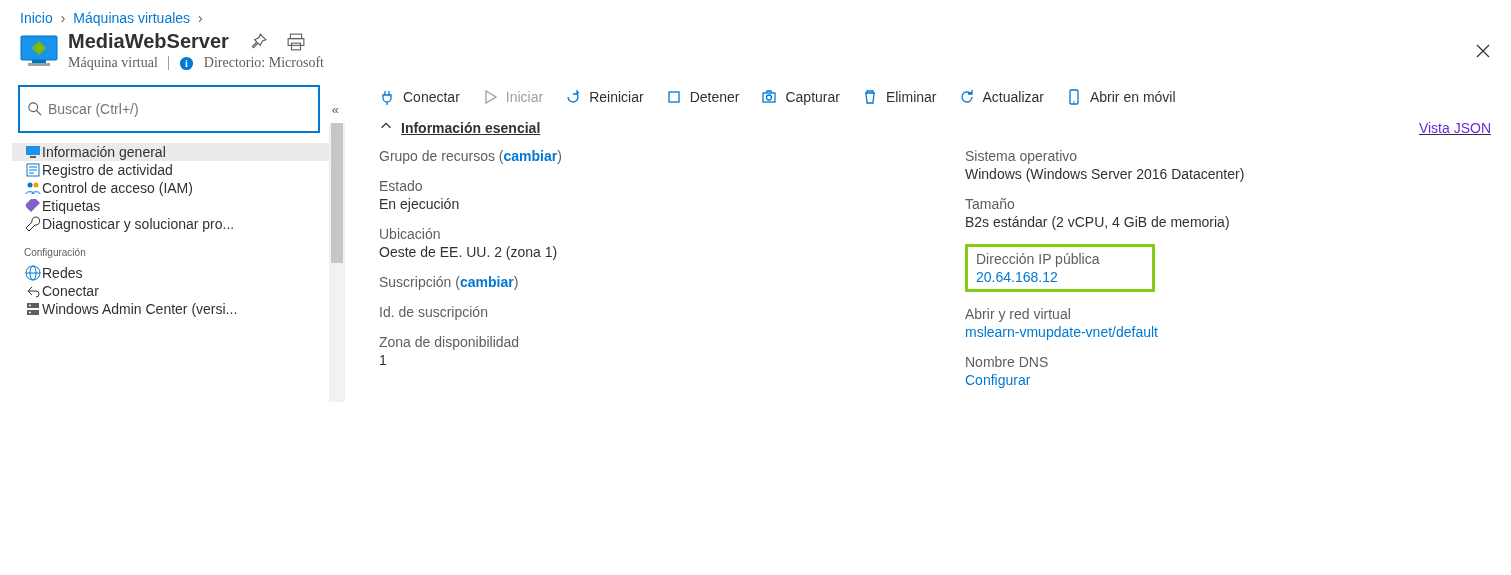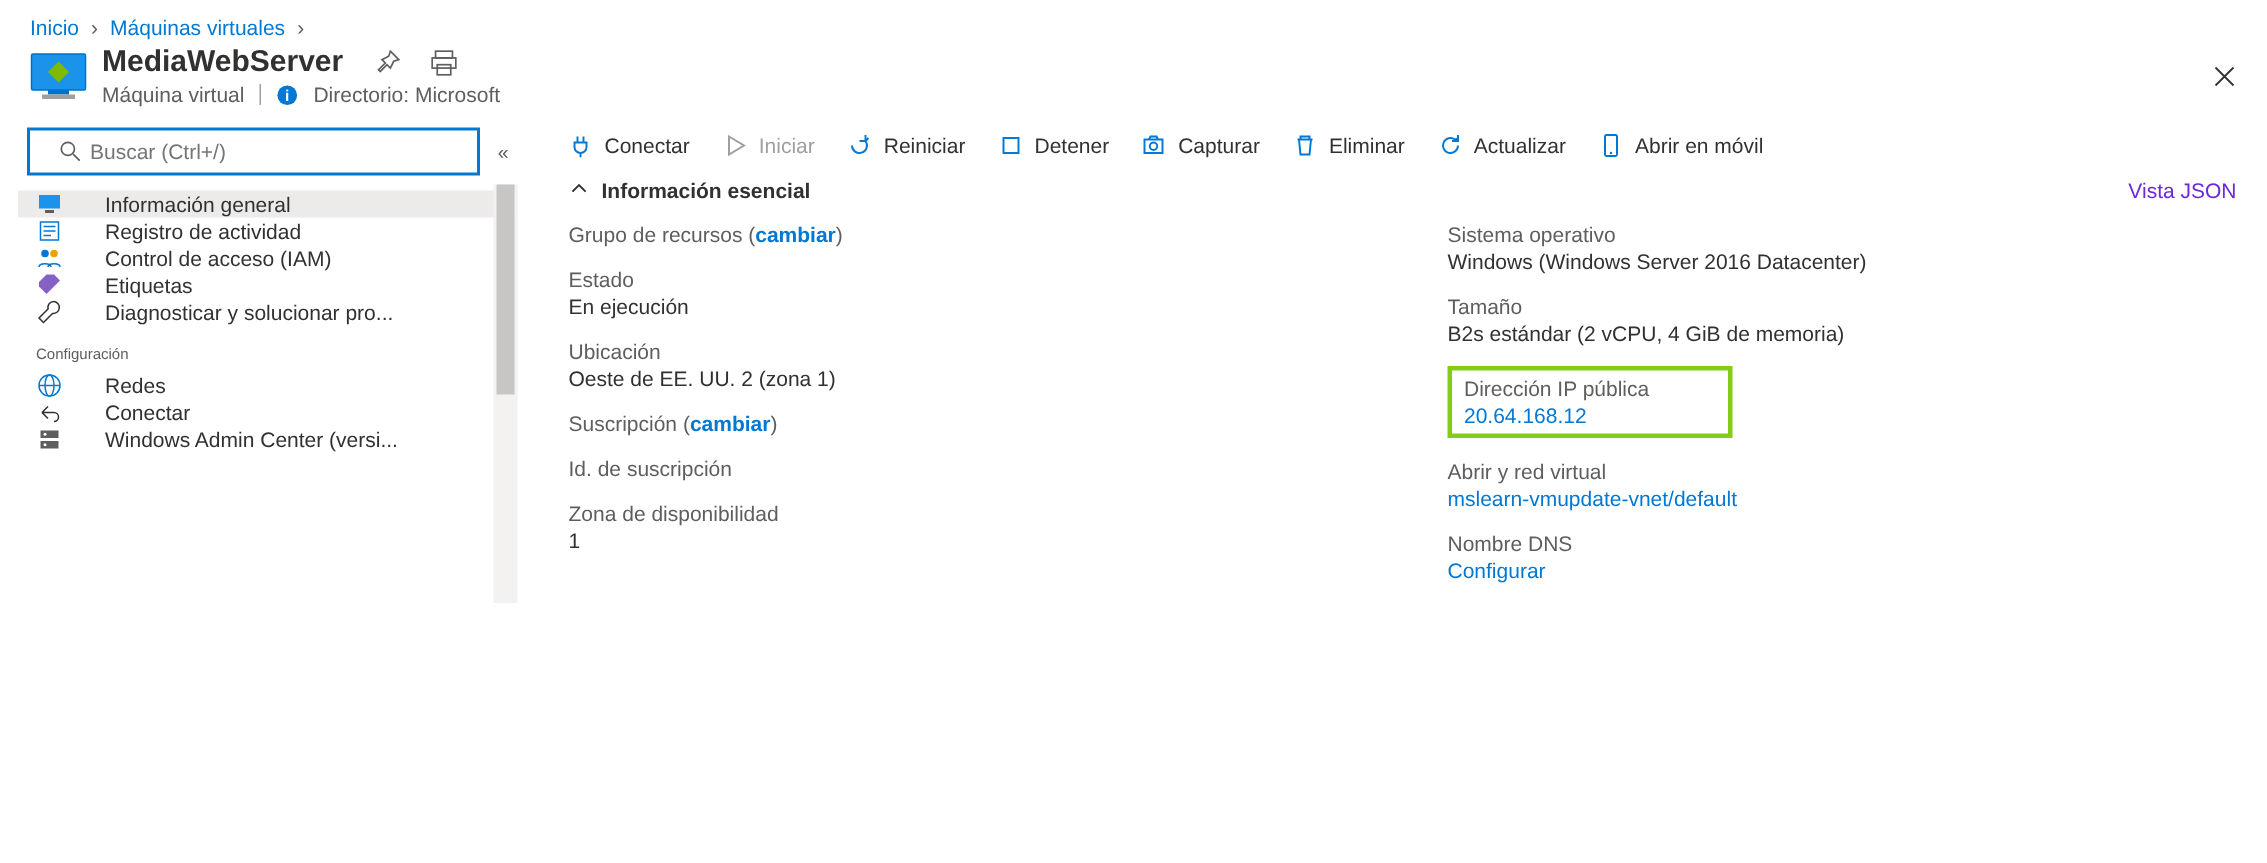--- a/index.html
+++ b/index.html
@@ -9,49 +9,49 @@
 .breadcrumb a { color: #0078d4; text-decoration: none; cursor: pointer; }
 .breadcrumb .sep { color: #605e5c; }
 
 .header { padding: 0 20px 8px; display: flex; align-items: center; }
 .vm-icon { width: 38px; height: 36px; display: inline-flex; align-items: center; justify-content: center; }
 .title-block { margin-left: 10px; flex: 1; }
 .title-row { display: flex; align-items: center; gap: 20px; }
 .title-row h1 { font-size: 20px; font-weight: 600; }
 .pin-icon, .print-icon, .close-icon { cursor: pointer; color: #605e5c; display: inline-flex; }
 .close-icon { margin-left: auto; font-size: 20px; }
-.subtitle-row { display: flex; align-items: center; gap: 10px; color: #605e5c; margin-top: 2px; }
+.subtitle-row { display: flex; align-items: center; gap: 10px; color: #605e5c; margin-top: 2px; font-family: Liberation Serif, serif; }
 .subtitle-row .divider { width: 1px; height: 14px; background: #a19f9d; }
 .info-icon { color: #0078d4; display: inline-flex; }
 
 .main { display: flex; }
 
 .sidebar { width: 345px; padding: 0 0 0 12px; position: relative; }
 .search-row { display: flex; align-items: center; gap: 12px; padding: 6px 6px 10px 6px; }
-.search-wrap { flex: 1; border: 2px solid #0078d4; display: flex; align-items: center; padding: 4px 20px; height: 32px; }
+.search-wrap { flex: 1; border: 2px solid #0078d4; display: flex; align-items: center; padding: 4px 8px; height: 48px; }
 .search-wrap input { border: none; outline: none; flex: 1; font-size: 14px; font-family: inherit; }
 .search-icon { color: #605e5c; margin-right: 6px; display: inline-flex; }
 .collapse-icon { color: #605e5c; cursor: pointer; font-size: 13px; }
 
 .nav-list { list-style: none; }
-.nav-item { display: flex; align-items: center; gap: 28px; padding: 0 12px; cursor: pointer; }
+.nav-item { display: flex; align-items: center; gap: 0; padding: 0 12px; cursor: pointer; }
 .nav-item.active { background: #edebe9; }
 .nav-item .nicon { width: 18px; height: 18px; display: inline-flex; align-items: center; justify-content: center; flex-shrink: 0; }
 .nav-section { padding: 14px 12px 6px; color: #605e5c; font-size: 10px; }
 .sidebar-scrollbar { position: absolute; right: 0; top: 44px; width: 16px; bottom: 0; background: #f3f2f1; }
 .sidebar-thumb { position: absolute; top: 0; left: 2px; right: 2px; height: 140px; background: #c8c6c4; }
 
 .content { flex: 1; padding: 0 20px 0 34px; }
 .toolbar { display: flex; align-items: center; gap: 22px; padding: 10px 0 14px; flex-wrap: wrap; }
 .tbtn { display: inline-flex; align-items: center; gap: 8px; cursor: pointer; color: #323130; }
 .tbtn.disabled { color: #a19f9d; cursor: default; }
 .tbtn .ticon { color: #0078d4; display: inline-flex; }
 .tbtn.disabled .ticon { color: #a19f9d; }
 
-.essentials-header { display: flex; gap: 8px; padding-bottom: 12px; }
+.essentials-header { display: flex; align-items: center; gap: 8px; padding-bottom: 12px; text-decoration: underline; }
 .essentials-header .chev { cursor: pointer; }
 .essentials-header .etitle { font-weight: 600; }
 .json-link { margin-left: auto; color: #6d28d9; cursor: pointer; }
 
 .essentials-grid { display: flex; gap: 60px; }
 .ecol { flex: 1; }
 .efield { margin-bottom: 14px; }
 .elabel { color: #605e5c; }
 .elabel .change { color: #0078d4; font-weight: 600; cursor: pointer; margin-top: 31px; }
 .evalue { color: #323130; margin-top: 2px; }

